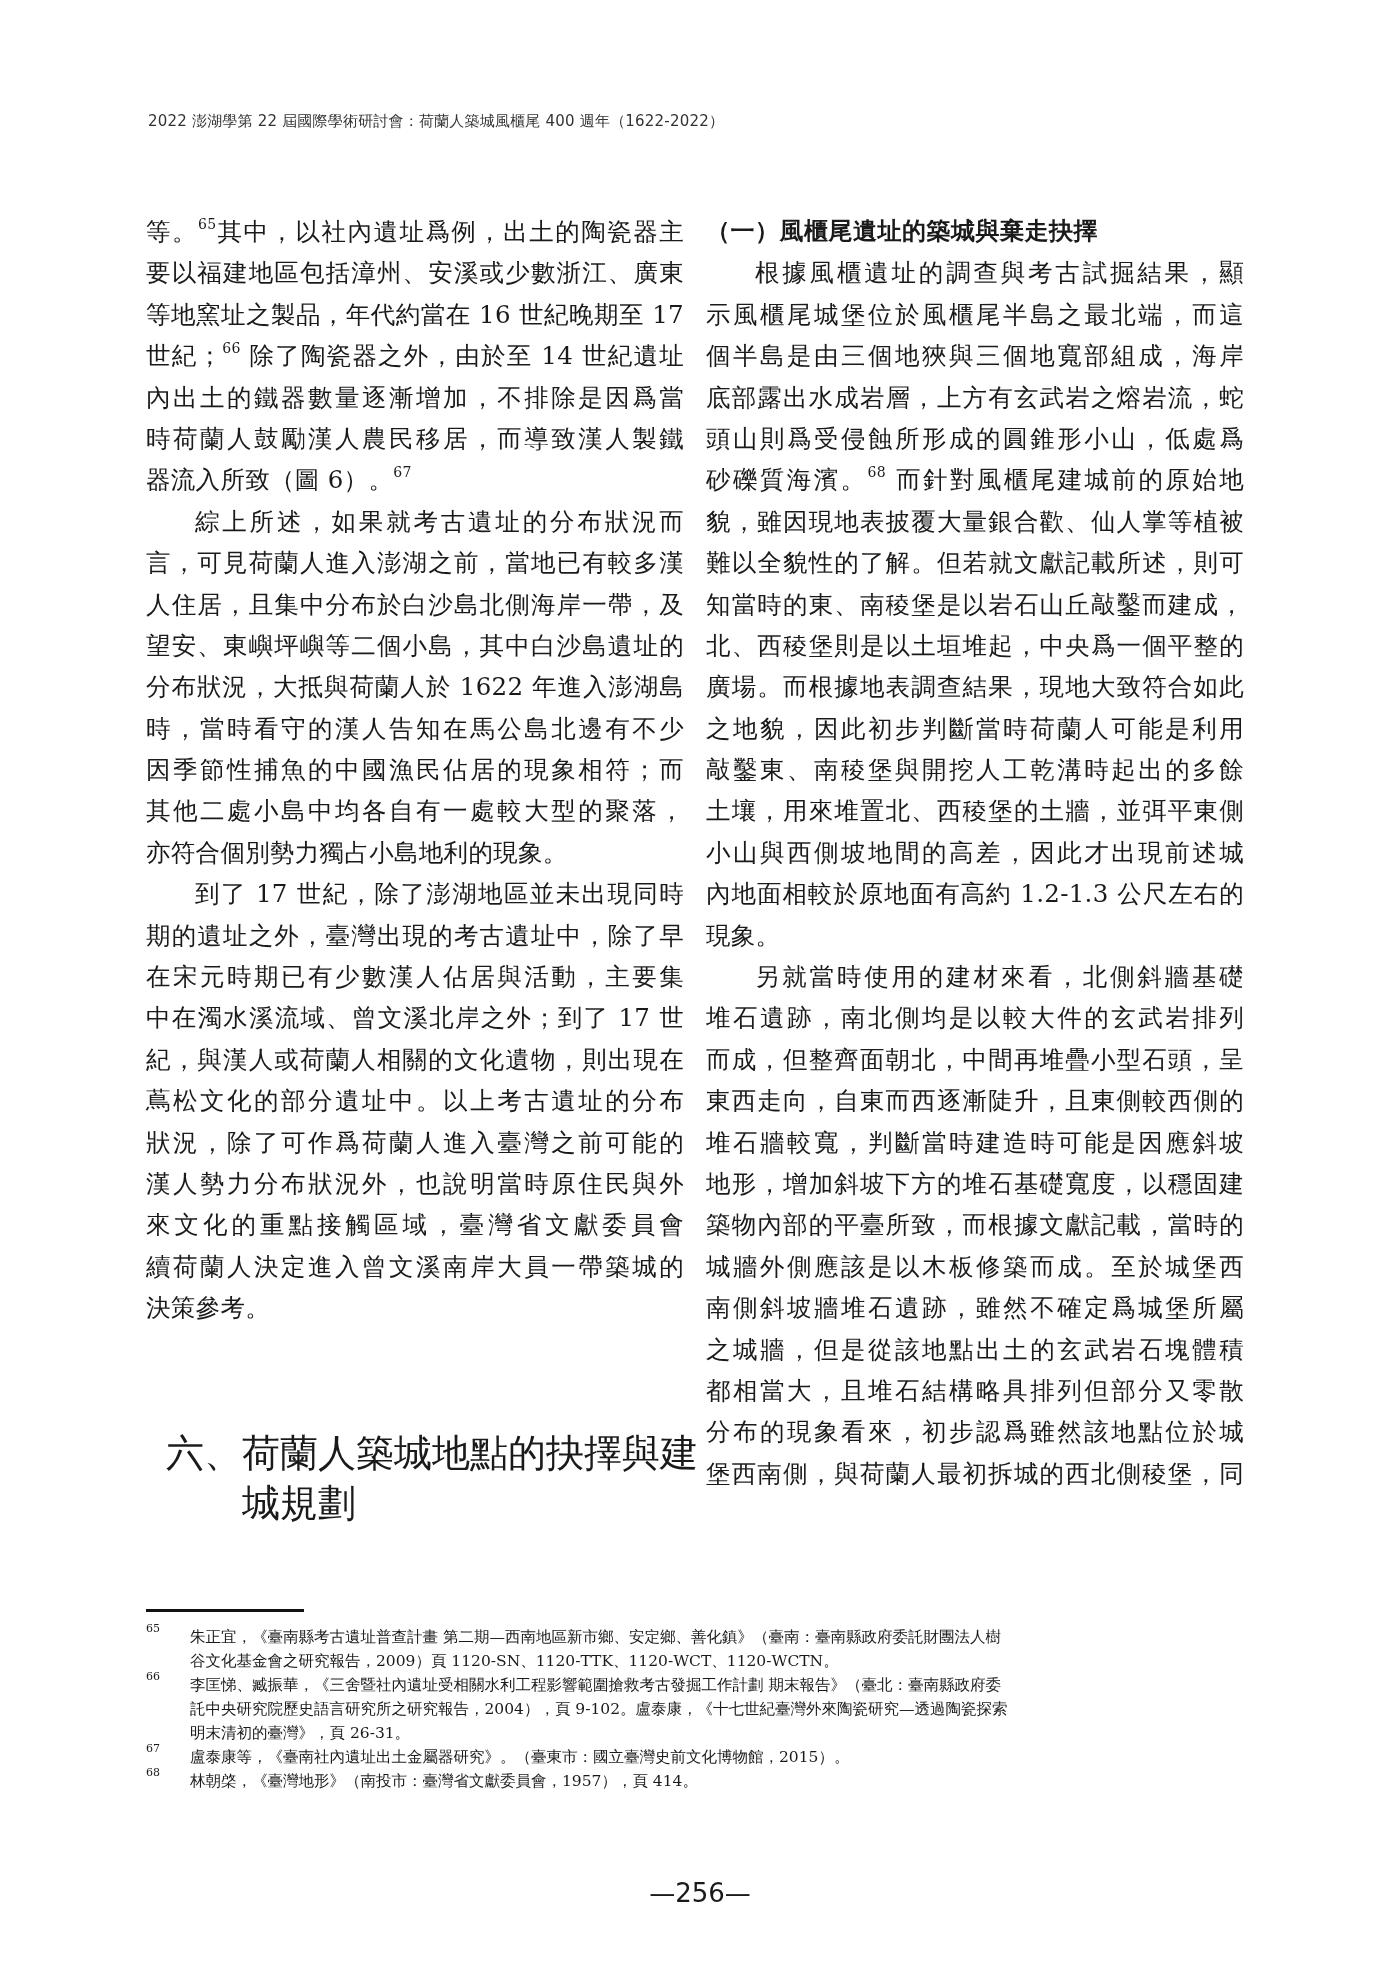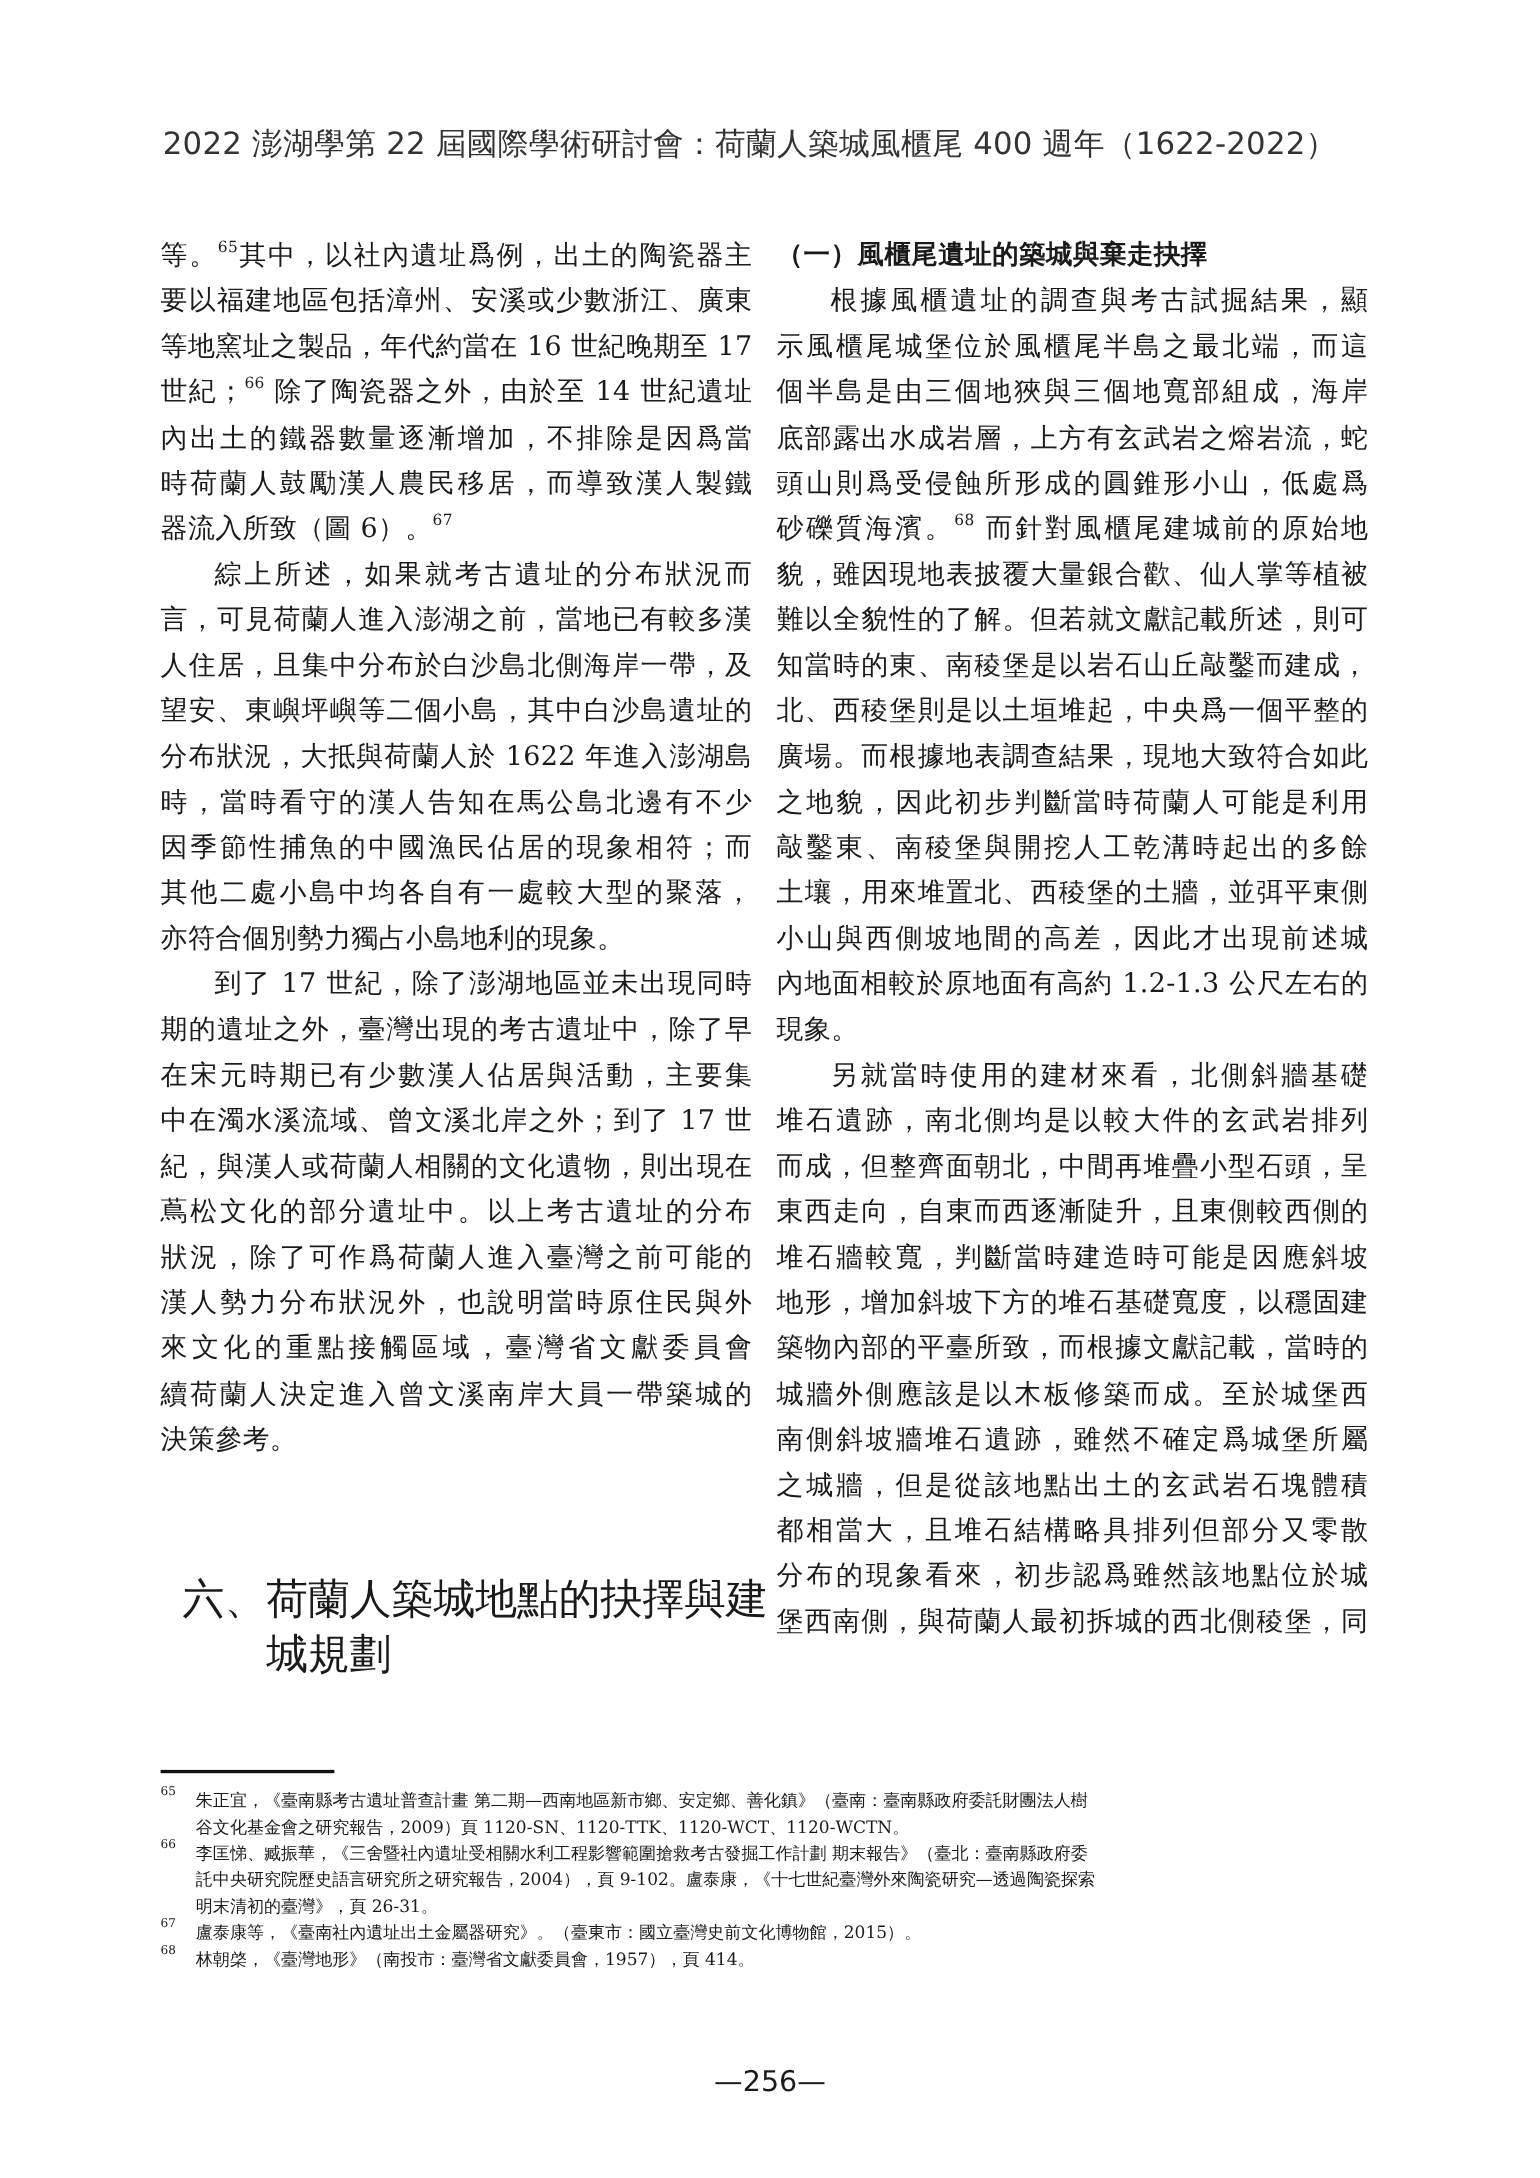--- a/index.html
+++ b/index.html
@@ -1,37 +1,37 @@
 <!DOCTYPE html>
 <html><head>
 <meta charset="utf-8">
 <style>
   html, body { margin:0; padding:0; background:#ffffff; }
   body { width:1400px; height:1980px; position:relative; overflow:hidden; color:#1a1a1a;
          font-family: "DejaVu Serif", "Liberation Serif", serif; }
-  .running-header { position:absolute; left:148px; top:112px; font-size:28px; color:#333;
+  .running-header { position:absolute; left:148px; top:112px; font-size:15px; color:#333;
          font-family: "DejaVu Sans", "Liberation Sans", sans-serif; letter-spacing:0.2px; white-space:nowrap; }
   .col { position:absolute; top:211px; width:538px; }
   .col-left { left:146px; }
   .col-right { left:706px; }
   .line { height:41.4px; line-height:41.4px; font-size:24.5px; white-space:nowrap; letter-spacing:0.3px; }
   .line.justify { text-align:justify; text-align-last:justify; }
   .line.indent { padding-left:49px; }
   sup { font-size:14px; line-height:0; vertical-align:super; position:relative; top:-2px; }
   .subsection-title { height:41.4px; line-height:41.4px; font-size:24px; font-weight:bold;
          font-family: "DejaVu Sans", "Liberation Sans", sans-serif; white-space:nowrap; letter-spacing:0.5px; }
   .section-heading { position:absolute; left:146px; top:1428px; font-size:38px; line-height:50px;
          font-family: "DejaVu Serif", "Liberation Serif", serif; white-space:nowrap;margin-left:20px; }
   .section-heading .h-line2 { padding-left:76px; display:block; }
   .fn-rule { position:absolute; left:146px; top:1609px; width:158px; height:3px; background:#111; }
   .footnotes { position:absolute; left:146px; top:1625px; width:1110px;
          font-family: "DejaVu Serif", "Liberation Serif", serif; font-size:15.5px; }
   .fn { position:relative; padding-left:32px; }
   .fn .fn-num { position:absolute; left:0; top:-3px; font-size:11px; }
-  .fn .fn-line { height:24px; line-height:24px; white-space:nowrap; }
+  .fn .fn-line { height:24px; line-height:24px; white-space:nowrap;margin-left:12px; }
   .page-number { position:absolute; left:0; width:1400px; top:1878px; text-align:center; font-size:26px;
          font-family: "DejaVu Sans", "Liberation Sans", sans-serif; }
 </style>
 </head>
 <body>
 
 <div class="running-header">2022 澎湖學第 22 屆國際學術研討會：荷蘭人築城風櫃尾 400 週年（1622-2022）</div>
 
 <div class="col col-left" id="left-col">
     <div class="line justify"><span>等。</span><sup>65</sup><span>其中，以社內遺址爲例，出土的陶瓷器主</span></div>

